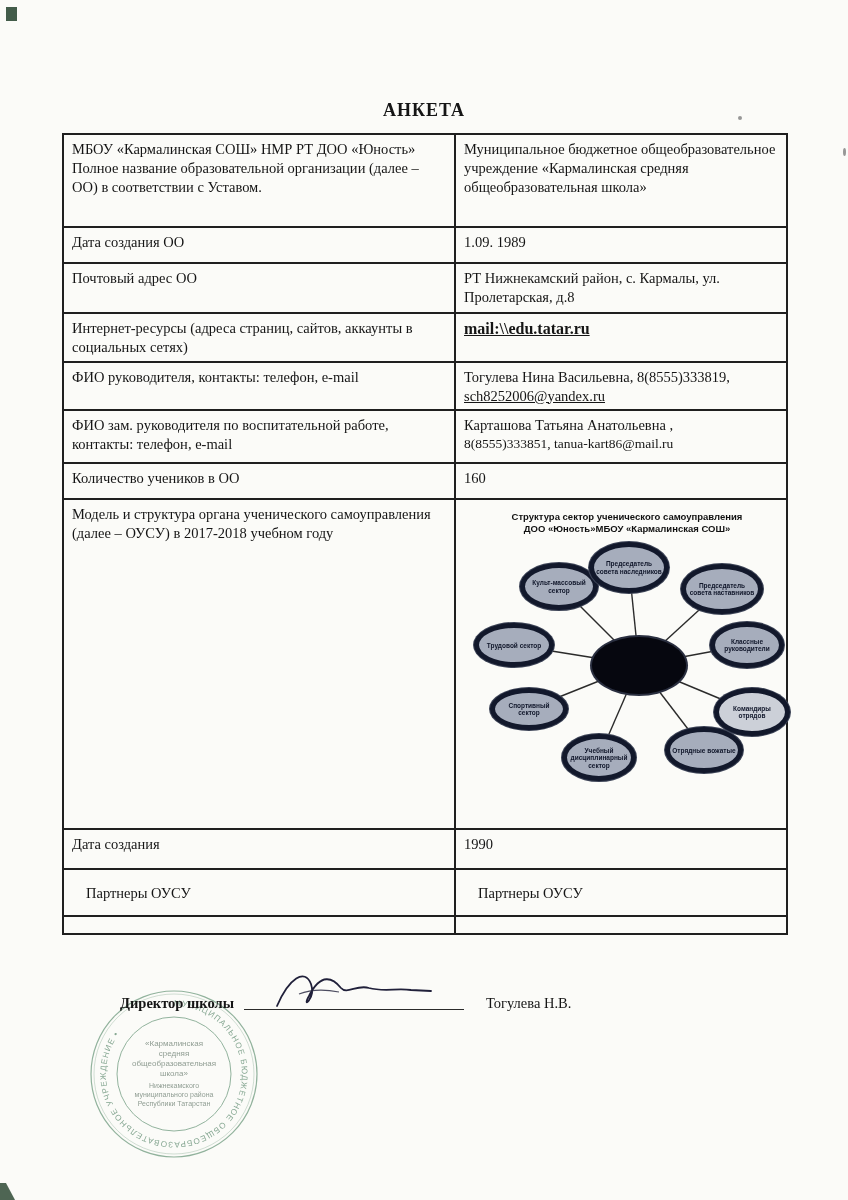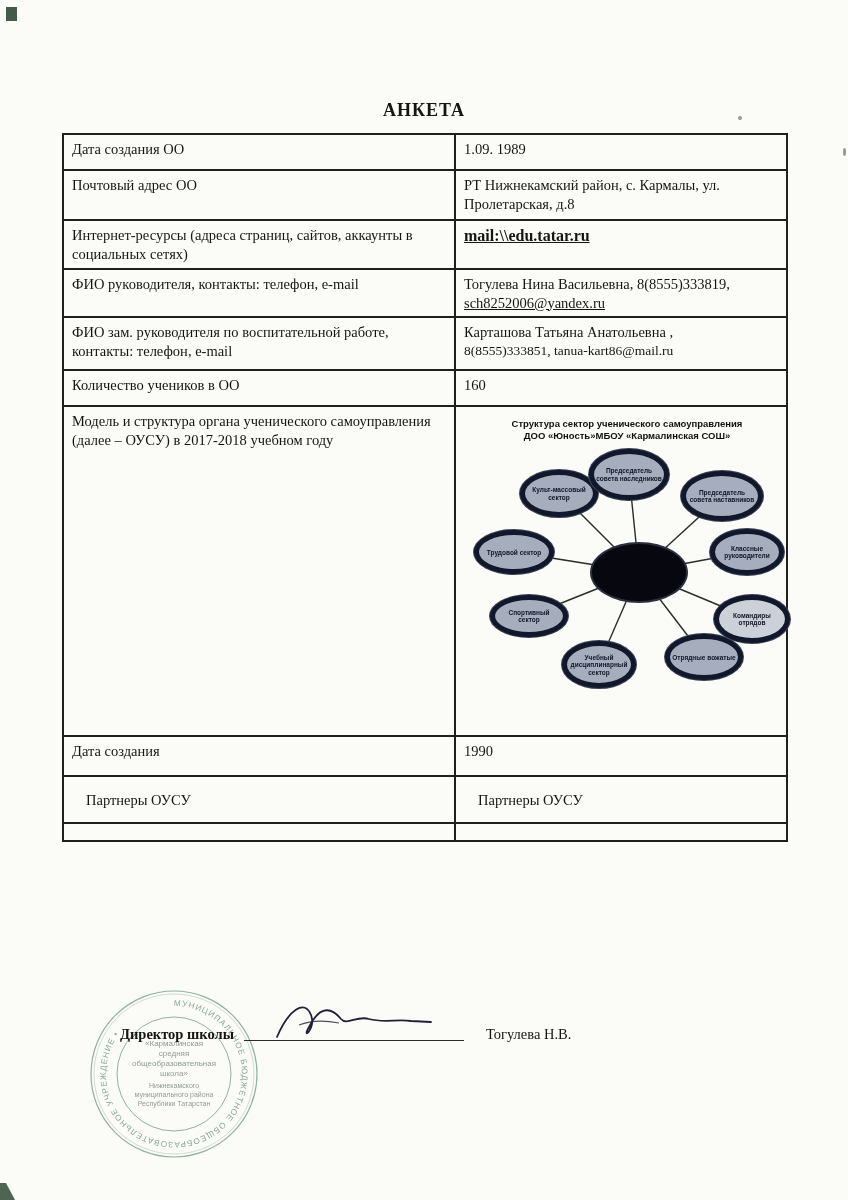--- a/index.html
+++ b/index.html
@@ -125,21 +125,21 @@
   }
   .director-label { font-weight: bold; font-size: 14.5px; }
   .sign-line {
     position: relative;
     width: 220px;
     margin: 0 8px 2px 10px;
     border-bottom: 1.6px solid #2a2a2a;
     height: 14px;
   }
   .signature-svg { position: absolute; left: 25px; top: -32px; }
-  .director-name { font-size: 14.5px; margin-left: 14px; margin-top: 31px; }
+  .director-name { font-size: 14.5px; margin-left: 14px; }
   .stamp-svg {
     position: absolute;
     left: 88px; top: 988px;
     opacity: 0.75;
     z-index: 2;
   }
   .speck { position: absolute; background: #555; border-radius: 50%; opacity: .6; }
 </style>
 </head>
 <body>
@@ -148,20 +148,24 @@
 
   <div class="corner-mark-top"></div>
   <div class="corner-mark-bottom"></div>
   <div class="speck" style="left:738px; top:116px; width:4px; height:4px;"></div>
   <div class="speck" style="left:843px; top:148px; width:3px; height:8px;"></div>
 
   <h1 class="doc-title">АНКЕТА</h1>
 
   <table class="form-table">
     <tbody>
+      <tr class="r0">
+        <td class="c-label">МБОУ «Кармалинская СОШ» НМР РТ ДОО «Юность» Полное название образовательной организации (далее – ОО) в соответствии с Уставом.</td>
+        <td class="c-value">Муниципальное бюджетное общеобразовательное учреждение «Кармалинская средняя общеобразовательная школа»</td>
+      </tr>
       <tr class="r1">
         <td class="c-label">Дата создания ОО</td>
         <td class="c-value">1.09. 1989</td>
       </tr>
       <tr class="r2">
         <td class="c-label">Почтовый адрес ОО</td>
         <td class="c-value">РТ Нижнекамский район, с. Кармалы, ул. Пролетарская, д.8</td>
       </tr>
       <tr class="r3">
         <td class="c-label">Интернет-ресурсы (адреса страниц, сайтов, аккаунты в социальных сетях)</td>

